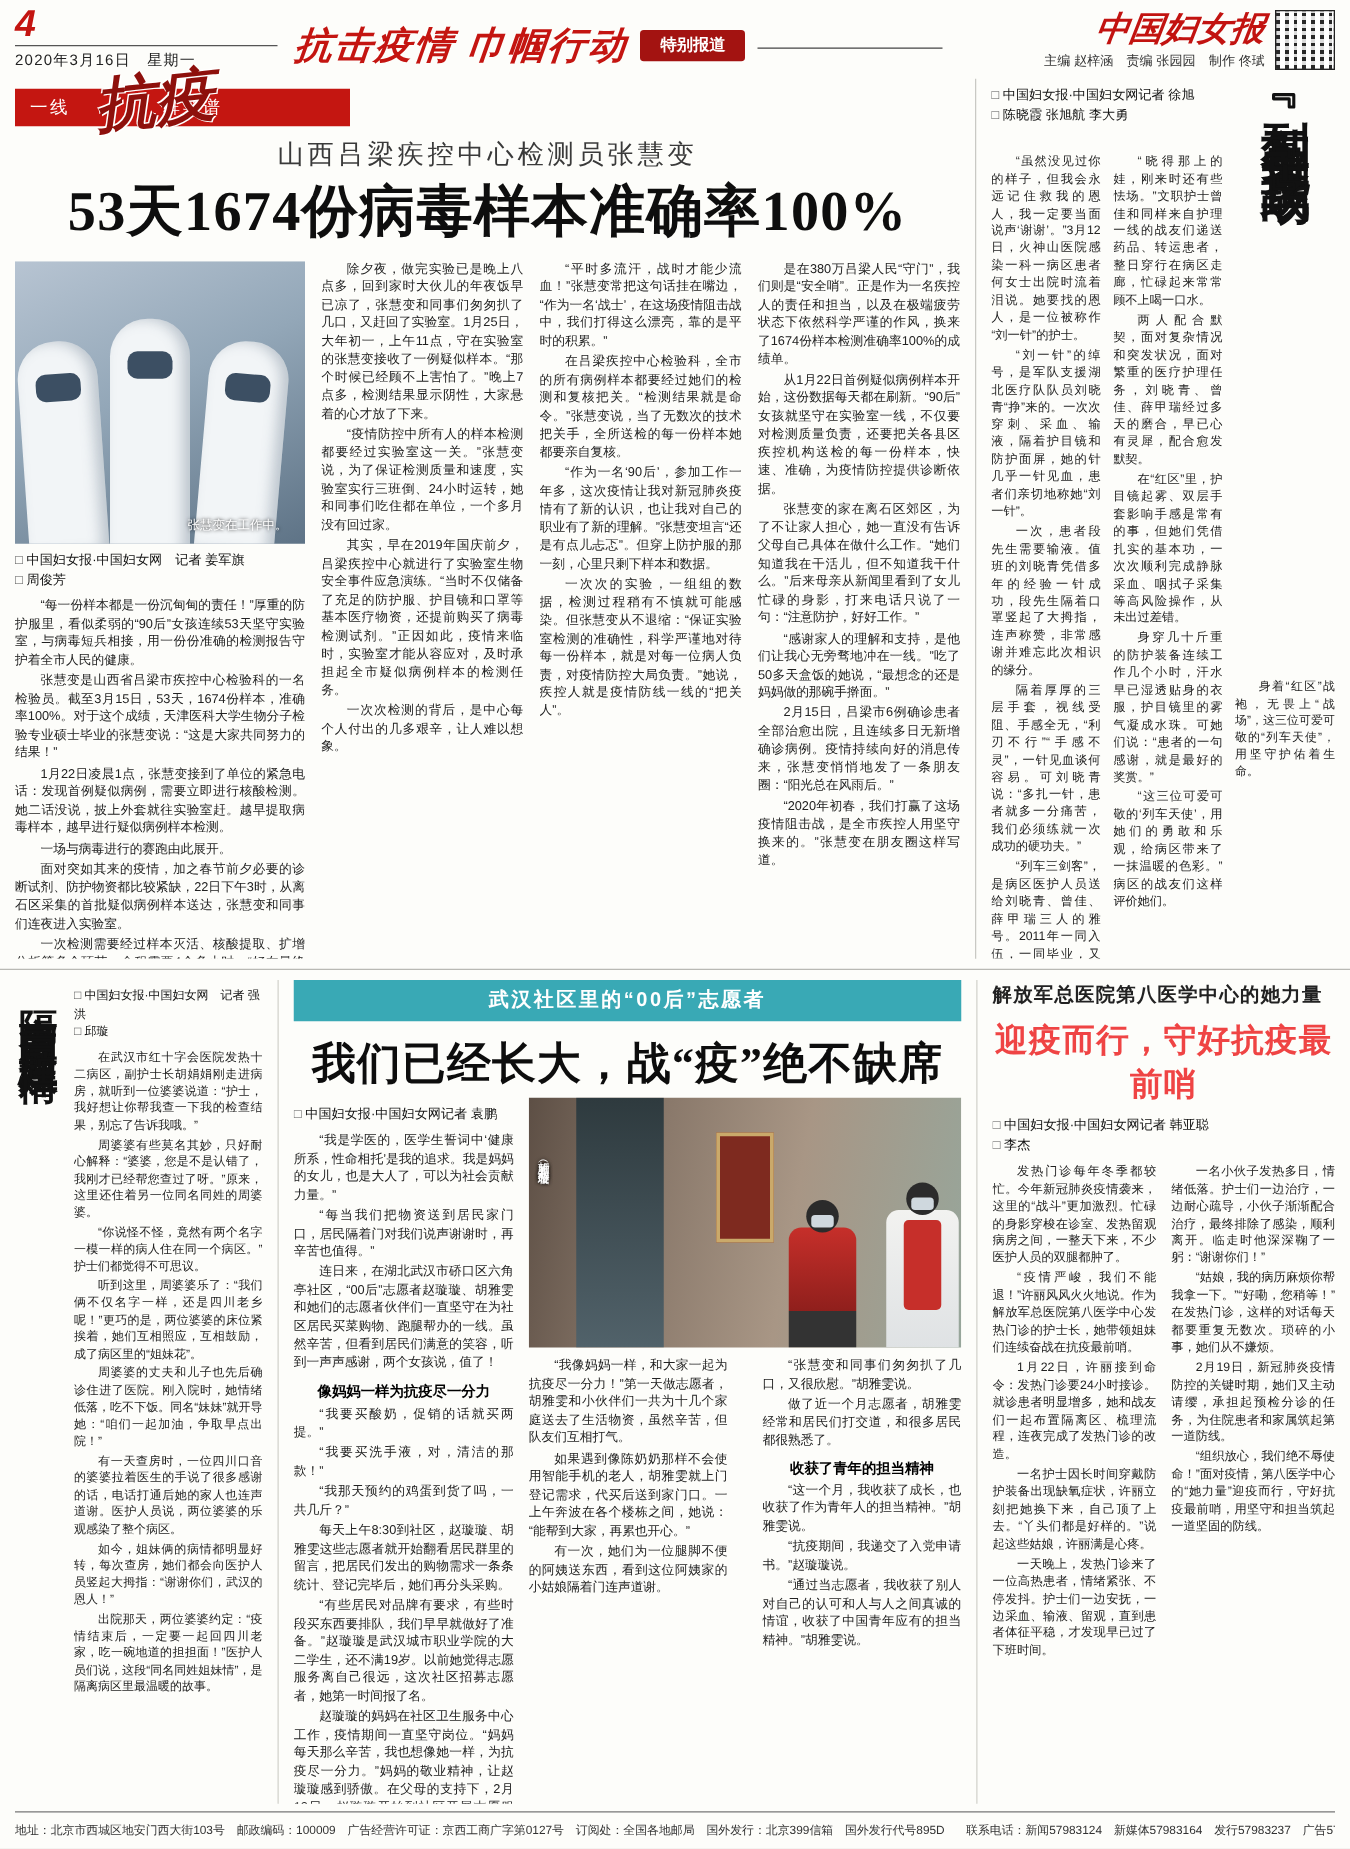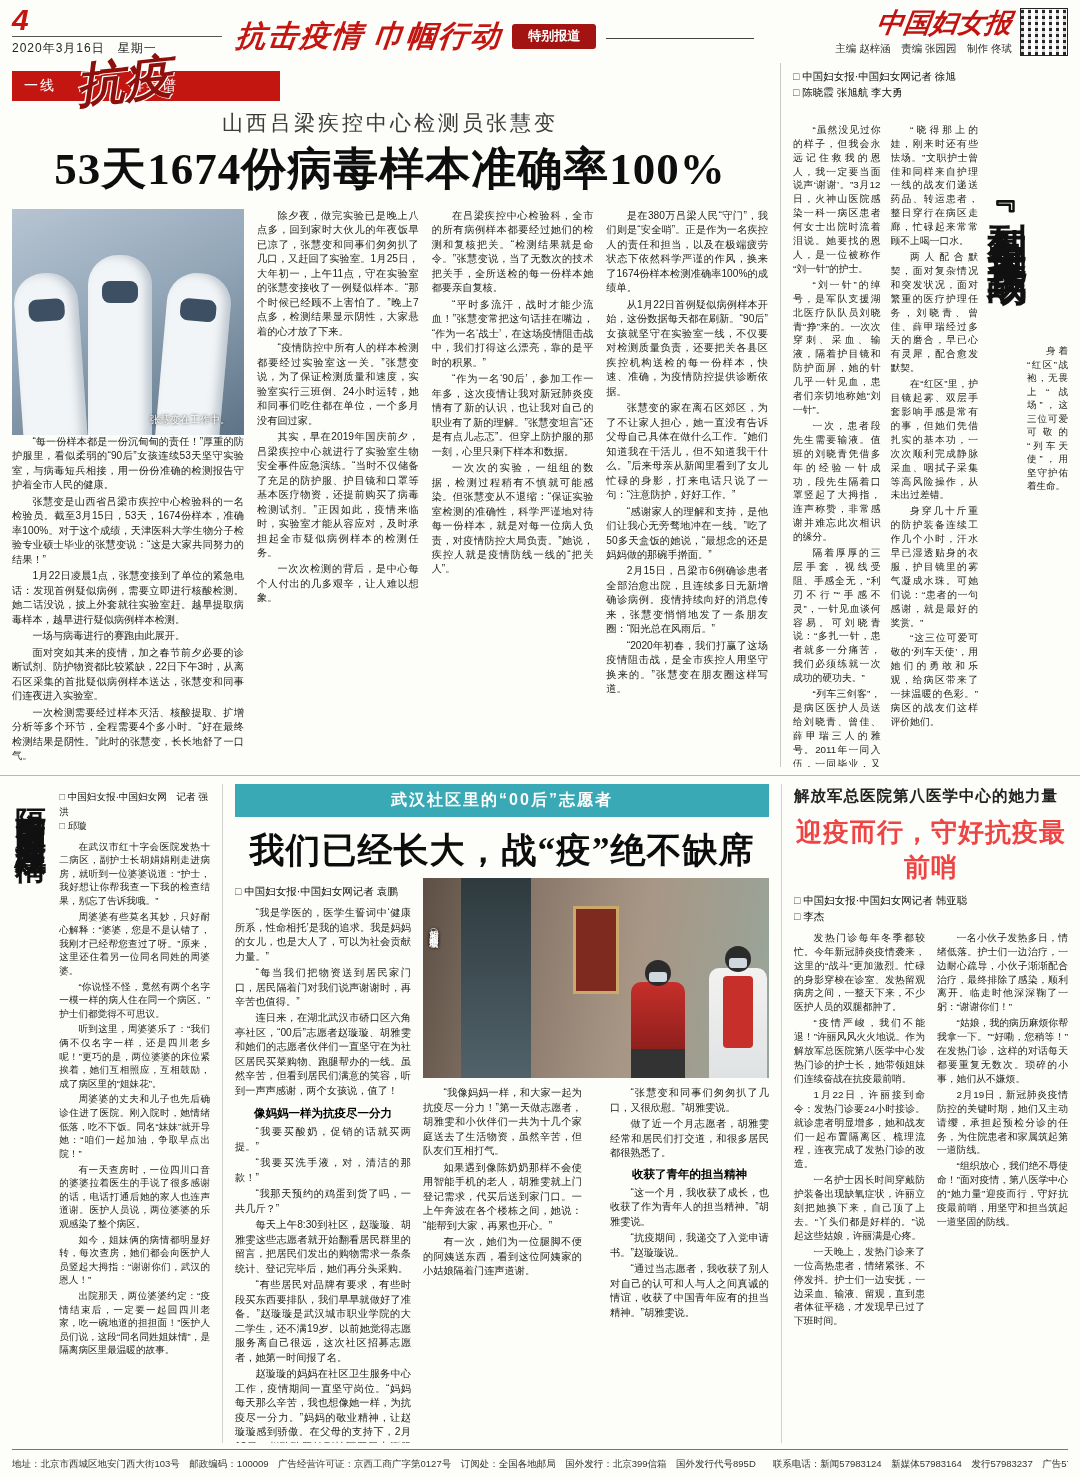--- a/index.html
+++ b/index.html
@@ -57,21 +57,21 @@
   .ppe .visor { position:absolute; top:26px; left:14px; width:36px; height:22px; background:#3c4f63; border-radius:8px; }
   .ppe.p1 { left:6px; transform:rotate(-4deg); }
   .ppe.p2 { left:76px; height:190px; bottom:-10px; }
   .ppe.p3 { left:150px; transform:rotate(5deg); }
   .photo-cap-main { position:absolute; right:14px; bottom:8px; color:#fff; font-size:10px; text-shadow:0 0 3px #000; }
   
   .train { flex:1; display:flex; gap:10px; border-left:1px solid #c9c9c4; padding-left:12px; }
   .train-text { flex:1; display:flex; flex-direction:column; overflow:hidden;gap:16px; }
   .train-cols { flex:1; display:flex; gap:10px; overflow:hidden; }
   .train-cols .col p { font-size:9.8px; }
-  .train-rail { width:80px; flex:none; display:flex; align-items:center; }
+  .train-rail { width:80px; flex:none; display:flex; flex-direction:column; align-items:center;gap:20px; }
   .v-head-train { writing-mode:vertical-rl; font-family:"Liberation Serif",serif; font-weight:900;
     font-size:39px; line-height:1; color:#111; height:452px; letter-spacing:4px; }
   .train-rail .flow { flex:1; overflow:hidden; margin-top:8px; width:100%; }
   .train-rail .flow p { font-size:9.5px; }
   
   .bottom { display:flex; gap:12px; padding:8px 12px 0; height:668px; border-top:1px solid #b9b9b4; margin-top:8px; }
   .sisters { width:198px; flex:none; display:flex; gap:10px; }
   .v-head-sisters { writing-mode:vertical-rl; font-family:"Liberation Serif",serif; font-weight:900;
     font-size:31px; color:#111; height:372px; letter-spacing:4px; flex:none; line-height:1.2; }
   .sisters-col { flex:1; overflow:hidden; }
@@ -154,38 +154,42 @@
                 <div class="visor"></div>
               </div>
             <div class="ppe p2">
                 <div class="visor"></div>
               </div>
             <div class="ppe p3">
                 <div class="visor"></div>
               </div>
             <figcaption class="photo-cap-main">张慧变在工作中。</figcaption>
           </figure>
+          <div class="byline">
+              <p>中国妇女报·中国妇女网　记者 姜军旗</p>
+              <p>周俊芳</p>
+            </div>
           <div class="col">
               <p>“每一份样本都是一份沉甸甸的责任！”厚重的防护服里，看似柔弱的“90后”女孩连续53天坚守实验室，与病毒短兵相接，用一份份准确的检测报告守护着全市人民的健康。</p>
               <p>张慧变是山西省吕梁市疾控中心检验科的一名检验员。截至3月15日，53天，1674份样本，准确率100%。对于这个成绩，天津医科大学生物分子检验专业硕士毕业的张慧变说：“这是大家共同努力的结果！”</p>
               <p>1月22日凌晨1点，张慧变接到了单位的紧急电话：发现首例疑似病例，需要立即进行核酸检测。她二话没说，披上外套就往实验室赶。越早提取病毒样本，越早进行疑似病例样本检测。</p>
               <p>一场与病毒进行的赛跑由此展开。</p>
               <p>面对突如其来的疫情，加之春节前夕必要的诊断试剂、防护物资都比较紧缺，22日下午3时，从离石区采集的首批疑似病例样本送达，张慧变和同事们连夜进入实验室。</p>
               <p>一次检测需要经过样本灭活、核酸提取、扩增分析等多个环节，全程需要4个多小时。“好在最终检测结果是阴性。”此时的张慧变，长长地舒了一口气。</p>
             </div>
         </div>
         <div class="col">
             <p>除夕夜，做完实验已是晚上八点多，回到家时大伙儿的年夜饭早已凉了，张慧变和同事们匆匆扒了几口，又赶回了实验室。1月25日，大年初一，上午11点，守在实验室的张慧变接收了一例疑似样本。“那个时候已经顾不上害怕了。”晚上7点多，检测结果显示阴性，大家悬着的心才放了下来。</p>
             <p>“疫情防控中所有人的样本检测都要经过实验室这一关。”张慧变说，为了保证检测质量和速度，实验室实行三班倒、24小时运转，她和同事们吃住都在单位，一个多月没有回过家。</p>
             <p>其实，早在2019年国庆前夕，吕梁疾控中心就进行了实验室生物安全事件应急演练。“当时不仅储备了充足的防护服、护目镜和口罩等基本医疗物资，还提前购买了病毒检测试剂。”正因如此，疫情来临时，实验室才能从容应对，及时承担起全市疑似病例样本的检测任务。</p>
             <p>一次次检测的背后，是中心每个人付出的几多艰辛，让人难以想象。</p>
           </div>
         <div class="col">
+            <p>“平时多流汗，战时才能少流血！”张慧变常把这句话挂在嘴边，“作为一名‘战士’，在这场疫情阻击战中，我们打得这么漂亮，靠的是平时的积累。”</p>
             <p>在吕梁疾控中心检验科，全市的所有病例样本都要经过她们的检测和复核把关。“检测结果就是命令。”张慧变说，当了无数次的技术把关手，全所送检的每一份样本她都要亲自复核。</p>
-            <p>“平时多流汗，战时才能少流血！”张慧变常把这句话挂在嘴边，“作为一名‘战士’，在这场疫情阻击战中，我们打得这么漂亮，靠的是平时的积累。”</p>
             <p>“作为一名‘90后’，参加工作一年多，这次疫情让我对新冠肺炎疫情有了新的认识，也让我对自己的职业有了新的理解。”张慧变坦言“还是有点儿忐忑”。但穿上防护服的那一刻，心里只剩下样本和数据。</p>
             <p>一次次的实验，一组组的数据，检测过程稍有不慎就可能感染。但张慧变从不退缩：“保证实验室检测的准确性，科学严谨地对待每一份样本，就是对每一位病人负责，对疫情防控大局负责。”她说，疾控人就是疫情防线一线的“把关人”。</p>
           </div>
         <div class="col">
             <p>是在380万吕梁人民“守门”，我们则是“安全哨”。正是作为一名疾控人的责任和担当，以及在极端疲劳状态下依然科学严谨的作风，换来了1674份样本检测准确率100%的成绩单。</p>
             <p>从1月22日首例疑似病例样本开始，这份数据每天都在刷新。“90后”女孩就坚守在实验室一线，不仅要对检测质量负责，还要把关各县区疾控机构送检的每一份样本，快速、准确，为疫情防控提供诊断依据。</p>
             <p>张慧变的家在离石区郊区，为了不让家人担心，她一直没有告诉父母自己具体在做什么工作。“她们知道我在干活儿，但不知道我干什么。”后来母亲从新闻里看到了女儿忙碌的身影，打来电话只说了一句：“注意防护，好好工作。”</p>
             <p>“感谢家人的理解和支持，是他们让我心无旁骛地冲在一线。”吃了50多天盒饭的她说，“最想念的还是妈妈做的那碗手擀面。”</p>
             <p>2月15日，吕梁市6例确诊患者全部治愈出院，且连续多日无新增确诊病例。疫情持续向好的消息传来，张慧变悄悄地发了一条朋友圈：“阳光总在风雨后。”</p>
             <p>“2020年初春，我们打赢了这场疫情阻击战，是全市疾控人用坚守换来的。”张慧变在朋友圈这样写道。</p>

